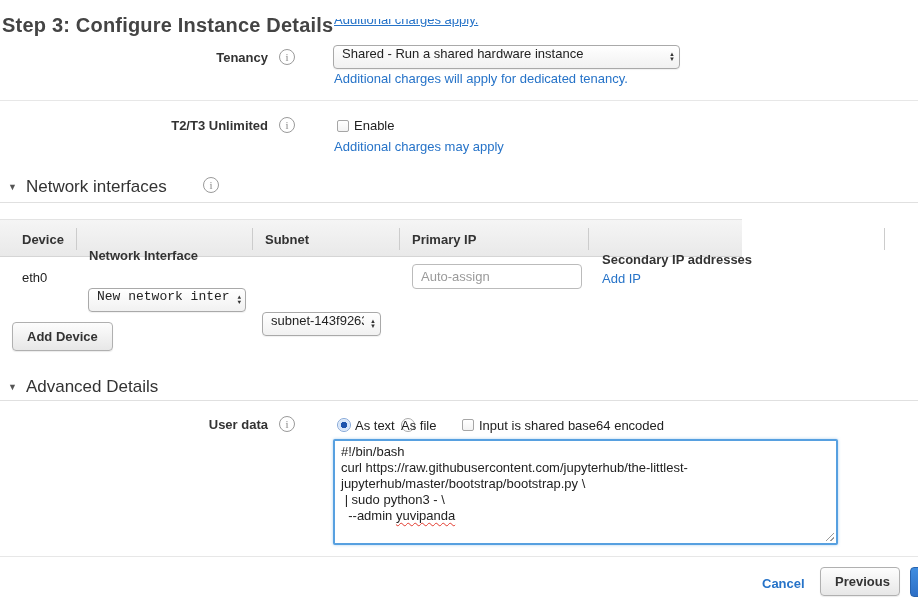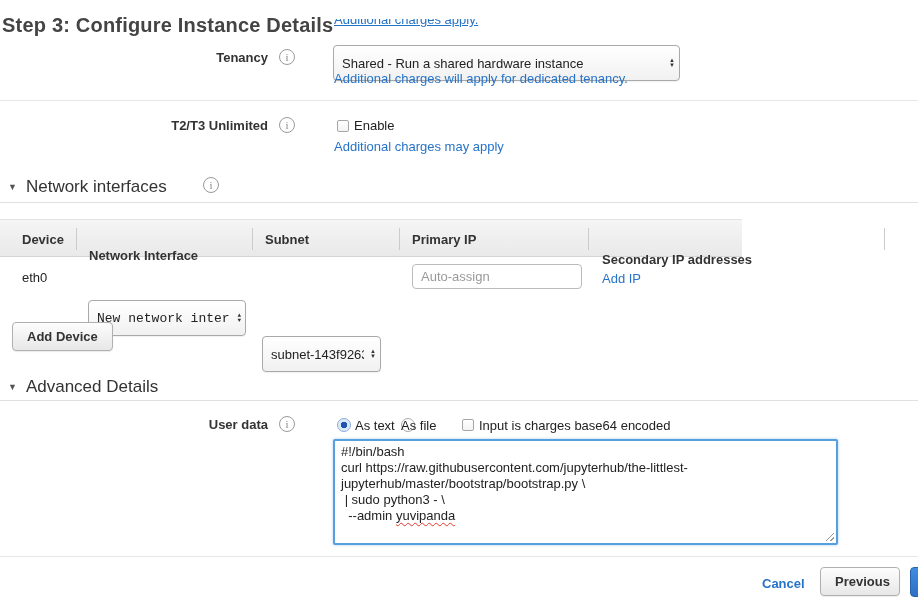--- a/index.html
+++ b/index.html
@@ -21,21 +21,21 @@
   
   .field-label{left:0;width:268px;text-align:right;font-weight:700;color:#333;font-size:13px;}
 
   
   .info-icon{width:16px;height:16px;border:1px solid #9a9a9a;border-radius:50%;
     color:#8a8a8a;font-size:11px;line-height:15px;text-align:center;
     font-family:"Liberation Serif",serif;background:#fff;box-sizing:border-box;}
 
   
   .mac-select{box-sizing:border-box;border:1px solid #a9a9a9;border-radius:4px;
-    background:linear-gradient(#fff,#f1f1f1);height:36px;display:flex;align-items:center;
+    background:linear-gradient(#fff,#f1f1f1);height:24px;display:flex;align-items:flex-start;
     padding:0 16px 0 8px;position:relative;box-shadow:0 1px 1px rgba(0,0,0,.06);cursor:default;}
   .mac-select .val{white-space:nowrap;overflow:hidden;font-size:13px;color:#222;}
   .sel-arrows{position:absolute;right:4px;top:50%;transform:translateY(-50%);
     display:flex;flex-direction:column;align-items:center;font-size:6px;color:#333;}
   .sel-arrows span{line-height:5px;display:block;}
 
   
   .checkbox{width:12px;height:12px;border:1px solid #a6a6a6;border-radius:2px;
     background:linear-gradient(#fff,#f3f3f3);box-sizing:border-box;}
   .radio{width:14px;height:14px;border-radius:50%;border:1px solid #a9a9a9;background:#fff;box-sizing:border-box;}
@@ -160,21 +160,21 @@
   <div class="abs section-rule" style="top:400px;"></div>
 
   <div class="abs field-label" style="top:417px;">User data</div>
   <div class="abs info-icon" style="left:279px;top:416px;">i</div>
 
   <div class="abs radio selected" style="left:337px;top:418px;"></div>
   <span class="abs inline-label" style="left:355px;top:418px;">As text</span>
   <div class="abs radio" style="left:401px;top:418px;"></div>
   <span class="abs inline-label" style="left:401px;top:418px;">As file</span>
   <div class="abs checkbox" style="left:462px;top:419px;"></div>
-  <span class="abs inline-label" style="left:479px;top:418px;">Input is charges base64 encoded</span>
+  <span class="abs inline-label" style="left:479px;top:418px;">Input is shared base64 encoded</span>
 
   <div class="abs user-textarea">
     <div class="ta-content">#!/bin/bash
 curl https://raw.githubusercontent.com/jupyterhub/the-littlest-
 jupyterhub/master/bootstrap/bootstrap.py \
  | sudo python3 - \
   --admin <span class="misspell">yuvipanda</span></div>
     <span class="resize-handle"></span>
   </div>
 

